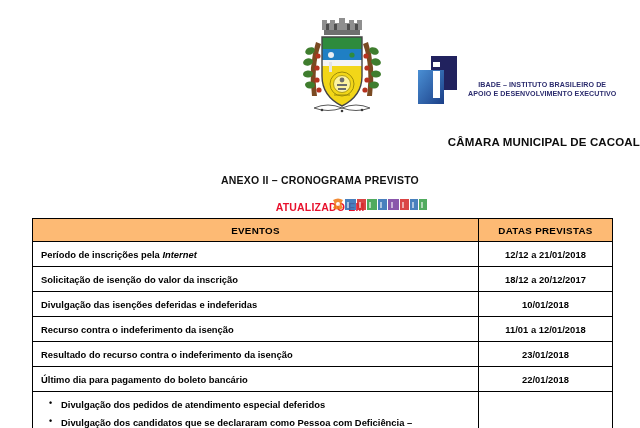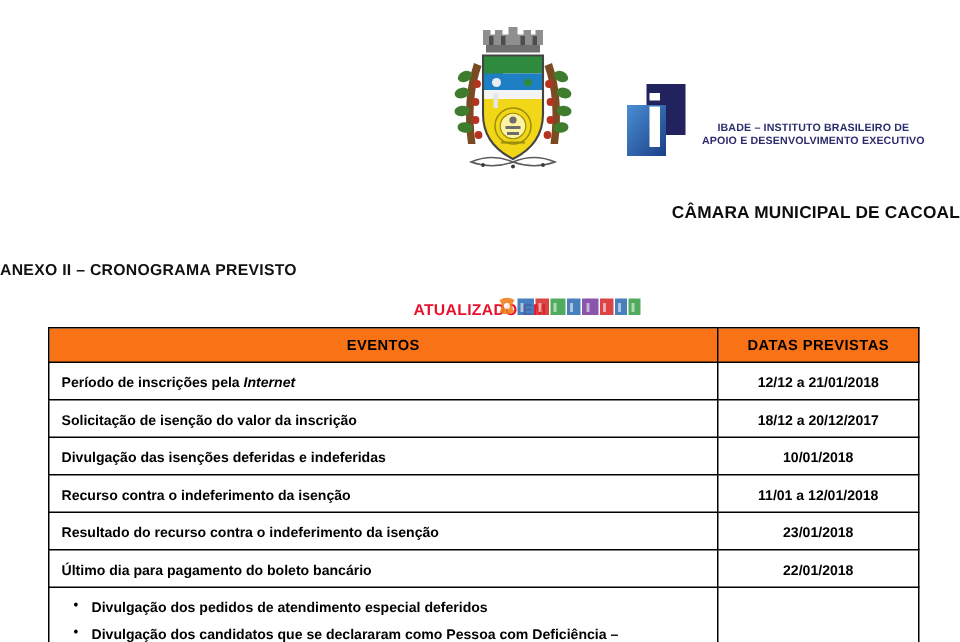--- a/index.html
+++ b/index.html
@@ -64,21 +64,21 @@
     line-height: 1.32;
     color: #2c2c6e;
     letter-spacing: 0.1px;
     white-space: nowrap;
     padding-top: 20px;
     text-align: center;
   }
 
   
   .anexo-title {
-    text-align: left;
+    text-align: center;
     font-size: 10.5px;
     font-weight: bold;
     color: #111111;
     margin-top: 32px;
     letter-spacing: 0.2px;
   }
   .atualizado-line {
     position: relative;
     text-align: center;
     margin-top: 11px;
@@ -110,21 +110,21 @@
     border-collapse: collapse;
     table-layout: fixed;
     font-size: 9.4px;
   }
   .tabela th, .tabela td {
     border: 1.4px solid #000000;
     padding: 0 8px;
     vertical-align: middle;
   }
   .tabela th {
-    background: #f97316;
+    background: #fdba74;
     height: 22px;
     font-weight: bold;
     font-size: 9.8px;
     letter-spacing: 0.3px;
   }
   .col-ev { width: 446px; }
   .col-dt { width: 134px; }
 
   .tabela td.ev {
     height: 24px;

